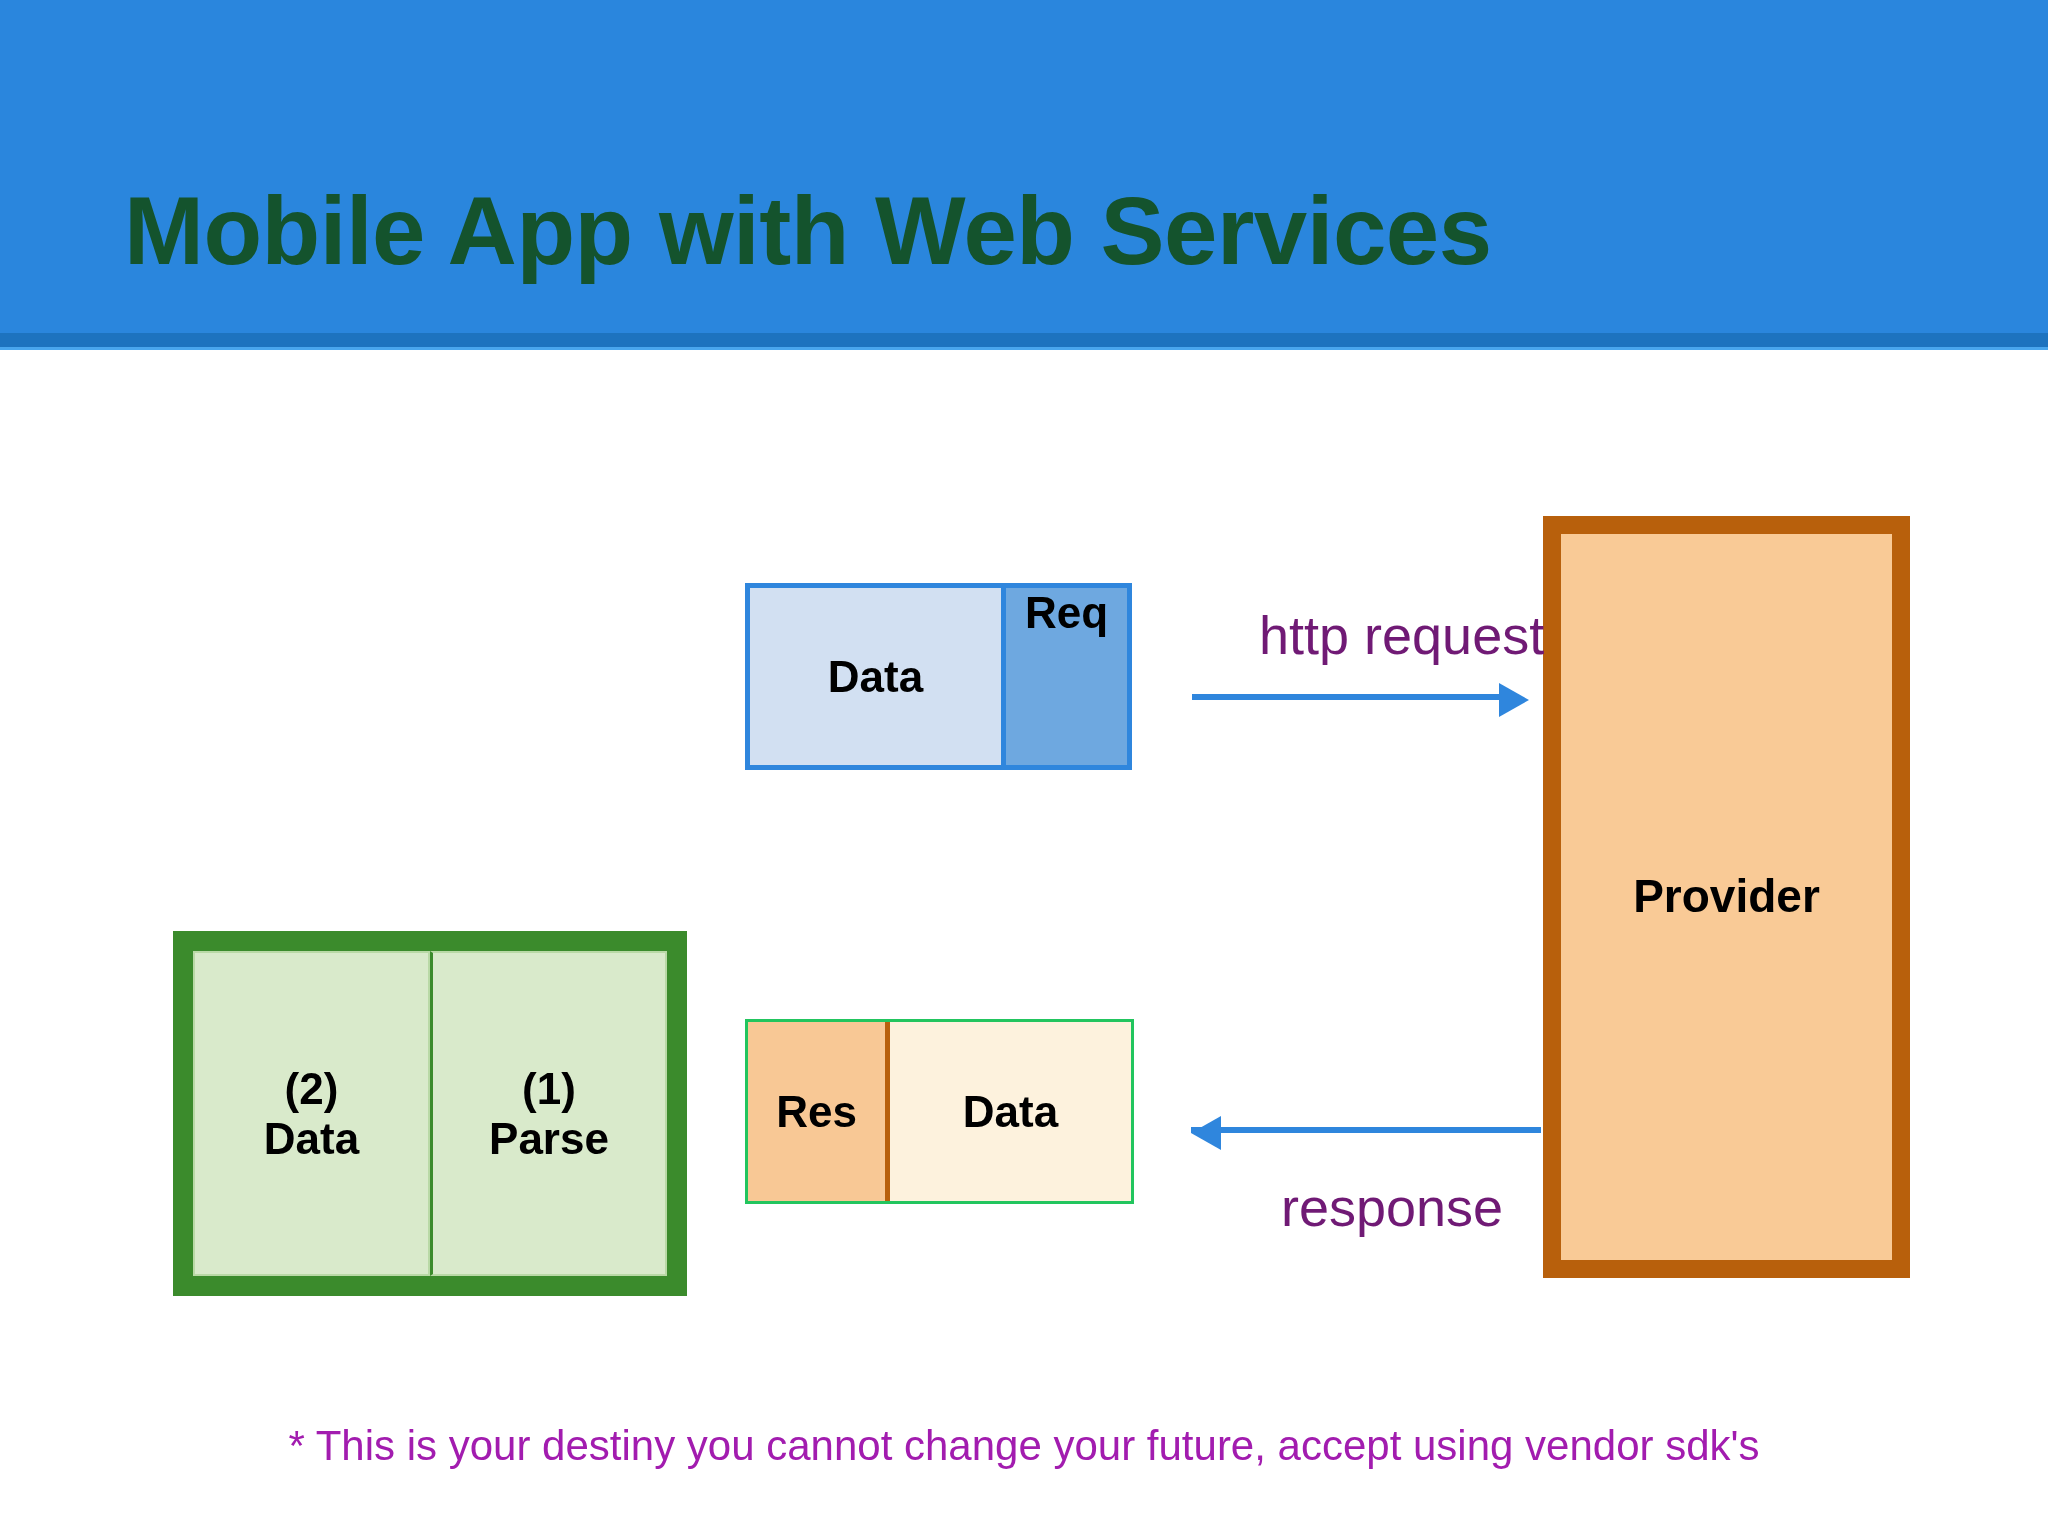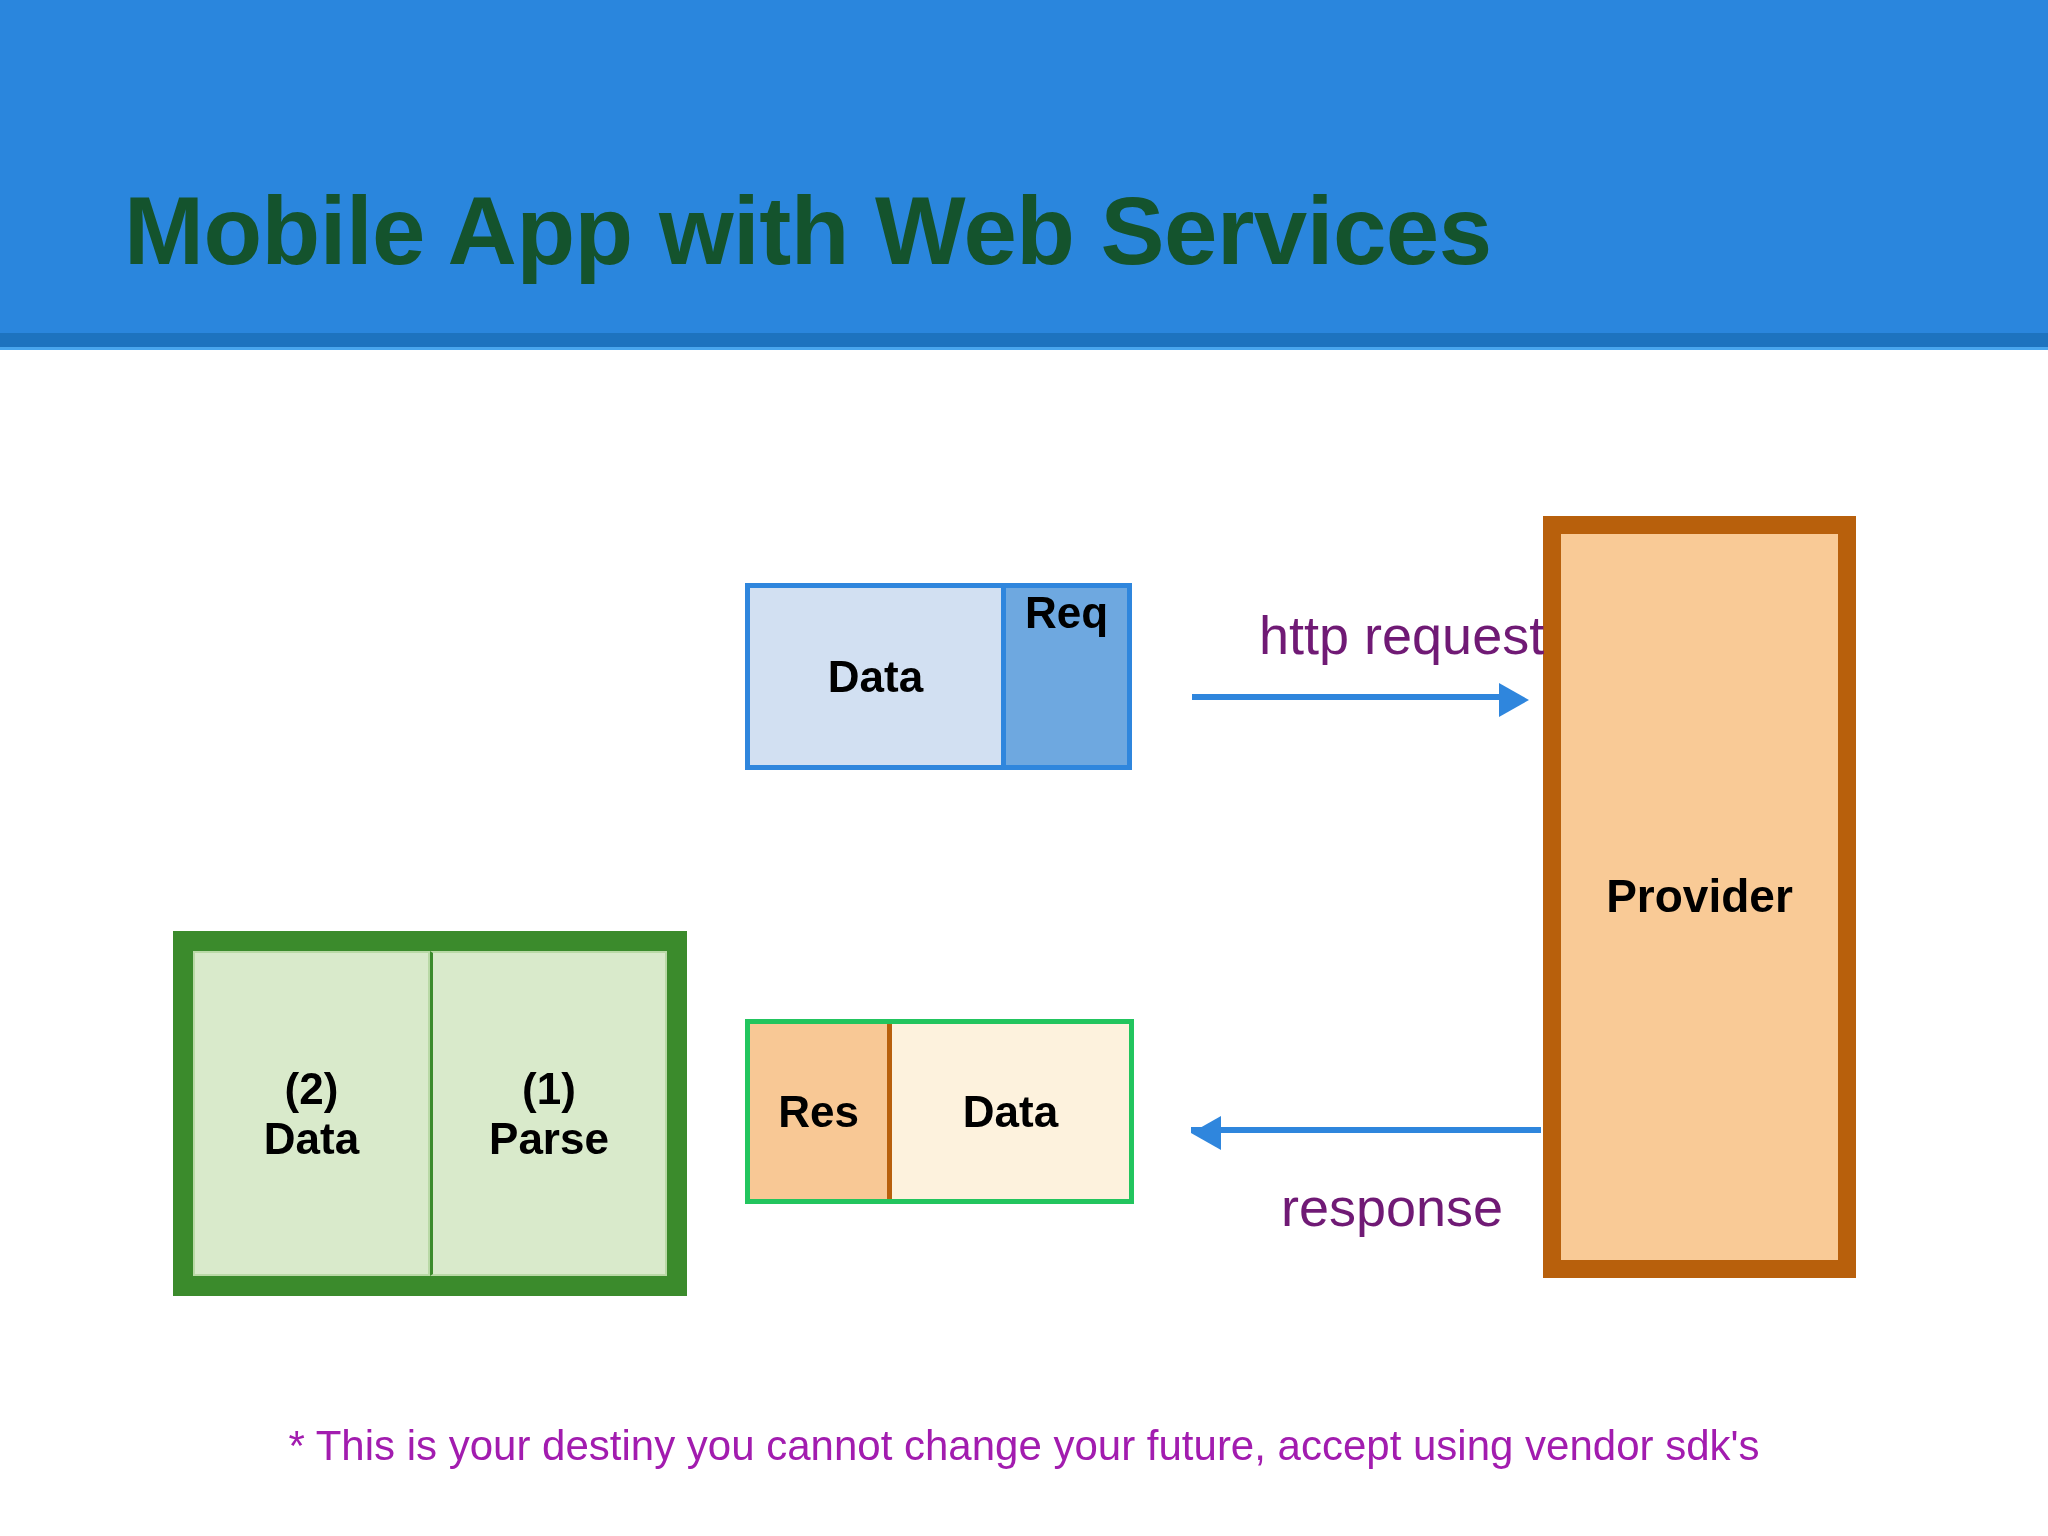--- a/index.html
+++ b/index.html
@@ -93,21 +93,21 @@
   #request-packet .cell-label { font-size: 44px; }
 
   
   #response-packet {
     position: absolute;
     left: 745px;
     top: 1019px;
     width: 389px;
     height: 185px;
     box-sizing: border-box;
-    border: 5px solid #22c55e;
+    border: 3px solid #22c55e;
     display: flex;
     background: #fdf2dd;
   }
   #response-packet .cell-res {
     flex: 0 0 137px;
     background: #f8c895;
     display: flex;
     align-items: center;
     justify-content: center;
   }
@@ -119,21 +119,21 @@
     align-items: center;
     justify-content: center;
   }
   #response-packet .cell-label { font-size: 44px; }
 
   
   #provider-box {
     position: absolute;
     left: 1543px;
     top: 516px;
-    width: 313px;
+    width: 367px;
     height: 762px;
     box-sizing: border-box;
     border: 18px solid #b8600c;
     background: #f9ca96;
     display: flex;
     align-items: center;
     justify-content: center;
   }
   #provider-box .cell-label { font-size: 46px; }
 

